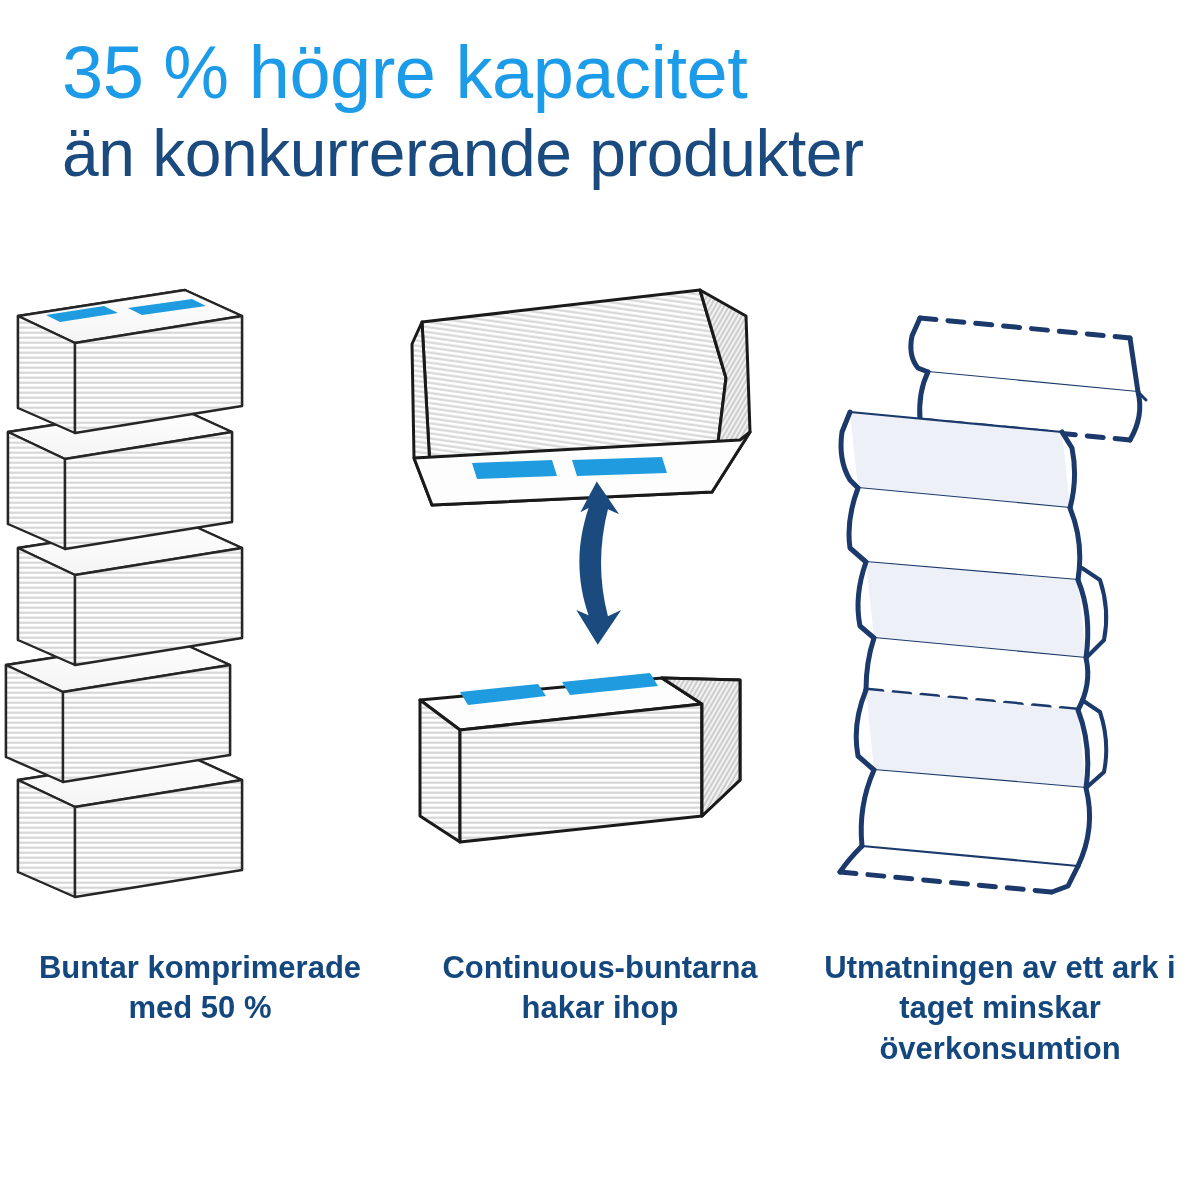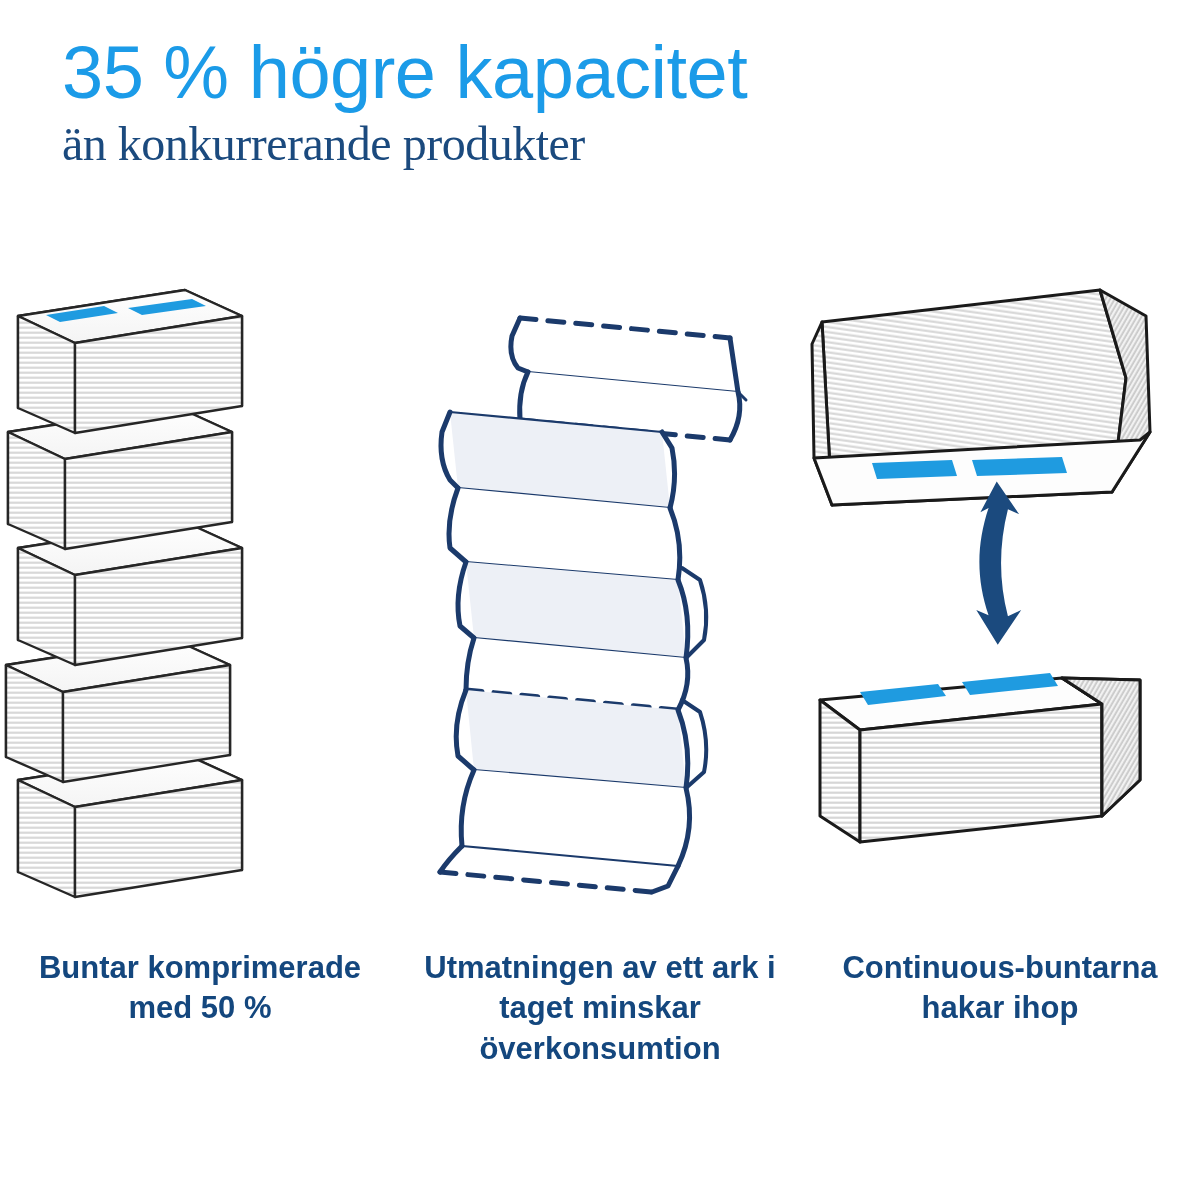--- a/index.html
+++ b/index.html
@@ -24,28 +24,27 @@
   }
   .headline-line1 {
     font-size: 74px;
     font-weight: normal;
     color: #1B9BE8;
     line-height: 1.05;
     letter-spacing: -0.5px;
     white-space: nowrap;
   }
   .headline-line2 {
-    font-size: 48px;
+    font-size: 66px;
     font-weight: normal;
     color: #1B4A7E;
     line-height: 1.08;
     letter-spacing: -0.5px;
     white-space: nowrap;
     margin-top: 6px;
-    font-family: Liberation Serif, serif;
   }
 
   
   .panels {
     position: absolute;
     left: 0;
     top: 280px;
     width: 1200px;
     height: 900px;
     display: flex;
@@ -141,100 +140,20 @@
             <polygon points="46,35 104,26 118,33 60,42" fill="#1F9BE0"></polygon>
             <rect x="46" y="26" width="0" height="0" fill="none"></rect>
             <polygon points="128,28 192,19 206,26 142,35" fill="#1F9BE0"></polygon>
           </g>
           <polygon points="18,36 75,63 75,153 18,128" fill="url(#hlinesA)" stroke="#262626" stroke-width="2.4" stroke-linejoin="round"></polygon>
           <polygon points="75,63 242,36 242,126 75,153" fill="url(#hlinesA)" stroke="#262626" stroke-width="2.4" stroke-linejoin="round"></polygon>
         </g>
       </svg>
     </div>
     <div class="panel-caption">Buntar komprimerade med 50 %</div>
-  </div>
-
-  <div class="panel">
-    <div class="panel-art">
-      <svg width="400" height="660" viewBox="0 0 400 660" xmlns="http://www.w3.org/2000/svg">
-        <g fill="none" stroke="#1B3A6B" stroke-width="5" stroke-linejoin="round" stroke-linecap="round">
-
-          <g>
-            <path d="M 120,38 L 330,58 L 338,112 L 128,92 Z" fill="#ffffff" stroke="none"></path>
-            <path d="M 120,38 L 330,58" stroke-dasharray="16 12"></path>
-            <path d="M 330,58 L 338,112"></path>
-            <path d="M 128,92 L 338,112" stroke-width="2.2"></path>
-            <path d="M 120,38 L 112,56 Q 108,76 118,88 L 128,92"></path>
-          </g>
-
-          <g>
-            <path d="M 128,92 L 338,112 L 330,160 L 120,140 Z" fill="#ffffff" stroke="none"></path>
-            <path d="M 120,140 L 330,160" stroke-dasharray="16 12"></path>
-            <path d="M 338,112 Q 344,136 330,160"></path>
-            <path d="M 128,92 Q 118,112 120,140"></path>
-          </g>
-
-          <g>
-            <path d="M 50,132 L 262,152 L 270,228 L 58,208 Z" fill="#EDF0F6" stroke="none"></path>
-            <path d="M 50,132 L 262,152" stroke-width="2.2"></path>
-            <path d="M 58,208 L 270,228" stroke-width="2.2"></path>
-            <path d="M 50,132 L 42,152 Q 38,180 50,200 L 58,208"></path>
-            <path d="M 262,152 L 272,168 Q 278,198 270,228"></path>
-          </g>
-
-          <g>
-            <path d="M 58,208 L 270,228 L 278,300 L 66,282 Z" fill="#ffffff" stroke="none"></path>
-            <path d="M 58,208 Q 46,240 50,268 L 66,282"></path>
-            <path d="M 270,228 Q 284,262 278,300"></path>
-            <path d="M 66,282 L 278,300" stroke-width="2.2"></path>
-          </g>
-
-          <g>
-            <path d="M 66,282 L 278,300 L 286,378 L 74,358 Z" fill="#EDF0F6" stroke="none"></path>
-            <path d="M 66,282 Q 54,316 60,346 L 74,358"></path>
-            <path d="M 278,300 Q 292,334 286,378"></path>
-            <path d="M 74,358 L 286,378" stroke-width="2.2"></path>
-          </g>
-
-          <g>
-            <path d="M 74,358 L 286,378 L 278,430 L 66,410 Z" fill="#ffffff" stroke="none"></path>
-            <path d="M 74,358 Q 66,382 66,410"></path>
-            <path d="M 286,378 Q 292,404 278,430"></path>
-            <path d="M 66,410 L 278,430" stroke-dasharray="16 12"></path>
-          </g>
-
-          <g>
-            <path d="M 66,410 L 278,430 L 286,508 L 74,490 Z" fill="#EDF0F6" stroke="none"></path>
-            <path d="M 66,410 Q 52,444 58,476 L 74,490"></path>
-            <path d="M 278,430 Q 292,466 286,508"></path>
-            <path d="M 74,490 L 286,508" stroke-width="2.2"></path>
-          </g>
-
-          <g>
-            <path d="M 74,490 L 286,508 L 278,586 L 62,566 Z" fill="#ffffff" stroke="none"></path>
-            <path d="M 74,490 Q 58,526 62,566"></path>
-            <path d="M 286,508 Q 296,548 278,586"></path>
-            <path d="M 62,566 L 278,586" stroke-width="2.2"></path>
-          </g>
-
-          <g>
-            <path d="M 40,592 L 252,612" stroke-dasharray="16 12"></path>
-            <path d="M 62,566 Q 48,580 40,592"></path>
-            <path d="M 278,586 L 268,606 L 252,612"></path>
-          </g>
-
-          <g>
-            <path d="M 338,112 L 346,120" stroke-width="3"></path>
-            <path d="M 282,288 L 300,300 Q 310,330 304,360 L 286,378" stroke-width="4"></path>
-            <path d="M 282,420 L 300,432 Q 310,462 304,492 L 286,508" stroke-width="4"></path>
-          </g>
-        </g>
-      </svg>
-    </div>
-    <div class="panel-caption">Utmatningen av ett ark i taget minskar överkonsumtion</div>
   </div>
 
   <div class="panel">
     <div class="panel-art">
       <svg width="400" height="660" viewBox="0 0 400 660" xmlns="http://www.w3.org/2000/svg">
         <defs>
           <pattern id="hlines2" width="6" height="5" patternUnits="userSpaceOnUse">
             <rect width="6" height="5" fill="#ffffff"></rect>
             <rect width="6" height="2.2" y="1.6" fill="#d6d6d6"></rect>
           </pattern>
@@ -302,13 +221,93 @@
           <polygon points="60,450 302,424 302,536 60,562" fill="url(#hlines2)" stroke="#1a1a1a" stroke-width="3" stroke-linejoin="round"></polygon>
 
           <polygon points="262,398 302,424 302,536 340,500 340,400" fill="url(#hlines2s)" stroke="#1a1a1a" stroke-width="3" stroke-linejoin="round"></polygon>
           <polygon points="262,398 340,400 340,500 302,536 302,424" fill="url(#hlines2s)" stroke="#1a1a1a" stroke-width="3" stroke-linejoin="round"></polygon>
         </g>
       </svg>
     </div>
     <div class="panel-caption cap-mid">Continuous-buntarna hakar ihop</div>
   </div>
 
+  <div class="panel">
+    <div class="panel-art">
+      <svg width="400" height="660" viewBox="0 0 400 660" xmlns="http://www.w3.org/2000/svg">
+        <g fill="none" stroke="#1B3A6B" stroke-width="5" stroke-linejoin="round" stroke-linecap="round">
+
+          <g>
+            <path d="M 120,38 L 330,58 L 338,112 L 128,92 Z" fill="#ffffff" stroke="none"></path>
+            <path d="M 120,38 L 330,58" stroke-dasharray="16 12"></path>
+            <path d="M 330,58 L 338,112"></path>
+            <path d="M 128,92 L 338,112" stroke-width="2.2"></path>
+            <path d="M 120,38 L 112,56 Q 108,76 118,88 L 128,92"></path>
+          </g>
+
+          <g>
+            <path d="M 128,92 L 338,112 L 330,160 L 120,140 Z" fill="#ffffff" stroke="none"></path>
+            <path d="M 120,140 L 330,160" stroke-dasharray="16 12"></path>
+            <path d="M 338,112 Q 344,136 330,160"></path>
+            <path d="M 128,92 Q 118,112 120,140"></path>
+          </g>
+
+          <g>
+            <path d="M 50,132 L 262,152 L 270,228 L 58,208 Z" fill="#EDF0F6" stroke="none"></path>
+            <path d="M 50,132 L 262,152" stroke-width="2.2"></path>
+            <path d="M 58,208 L 270,228" stroke-width="2.2"></path>
+            <path d="M 50,132 L 42,152 Q 38,180 50,200 L 58,208"></path>
+            <path d="M 262,152 L 272,168 Q 278,198 270,228"></path>
+          </g>
+
+          <g>
+            <path d="M 58,208 L 270,228 L 278,300 L 66,282 Z" fill="#ffffff" stroke="none"></path>
+            <path d="M 58,208 Q 46,240 50,268 L 66,282"></path>
+            <path d="M 270,228 Q 284,262 278,300"></path>
+            <path d="M 66,282 L 278,300" stroke-width="2.2"></path>
+          </g>
+
+          <g>
+            <path d="M 66,282 L 278,300 L 286,378 L 74,358 Z" fill="#EDF0F6" stroke="none"></path>
+            <path d="M 66,282 Q 54,316 60,346 L 74,358"></path>
+            <path d="M 278,300 Q 292,334 286,378"></path>
+            <path d="M 74,358 L 286,378" stroke-width="2.2"></path>
+          </g>
+
+          <g>
+            <path d="M 74,358 L 286,378 L 278,430 L 66,410 Z" fill="#ffffff" stroke="none"></path>
+            <path d="M 74,358 Q 66,382 66,410"></path>
+            <path d="M 286,378 Q 292,404 278,430"></path>
+            <path d="M 66,410 L 278,430" stroke-dasharray="16 12"></path>
+          </g>
+
+          <g>
+            <path d="M 66,410 L 278,430 L 286,508 L 74,490 Z" fill="#EDF0F6" stroke="none"></path>
+            <path d="M 66,410 Q 52,444 58,476 L 74,490"></path>
+            <path d="M 278,430 Q 292,466 286,508"></path>
+            <path d="M 74,490 L 286,508" stroke-width="2.2"></path>
+          </g>
+
+          <g>
+            <path d="M 74,490 L 286,508 L 278,586 L 62,566 Z" fill="#ffffff" stroke="none"></path>
+            <path d="M 74,490 Q 58,526 62,566"></path>
+            <path d="M 286,508 Q 296,548 278,586"></path>
+            <path d="M 62,566 L 278,586" stroke-width="2.2"></path>
+          </g>
+
+          <g>
+            <path d="M 40,592 L 252,612" stroke-dasharray="16 12"></path>
+            <path d="M 62,566 Q 48,580 40,592"></path>
+            <path d="M 278,586 L 268,606 L 252,612"></path>
+          </g>
+
+          <g>
+            <path d="M 338,112 L 346,120" stroke-width="3"></path>
+            <path d="M 282,288 L 300,300 Q 310,330 304,360 L 286,378" stroke-width="4"></path>
+            <path d="M 282,420 L 300,432 Q 310,462 304,492 L 286,508" stroke-width="4"></path>
+          </g>
+        </g>
+      </svg>
+    </div>
+    <div class="panel-caption">Utmatningen av ett ark i taget minskar överkonsumtion</div>
+  </div>
+
 </div>
 
 </body></html>

